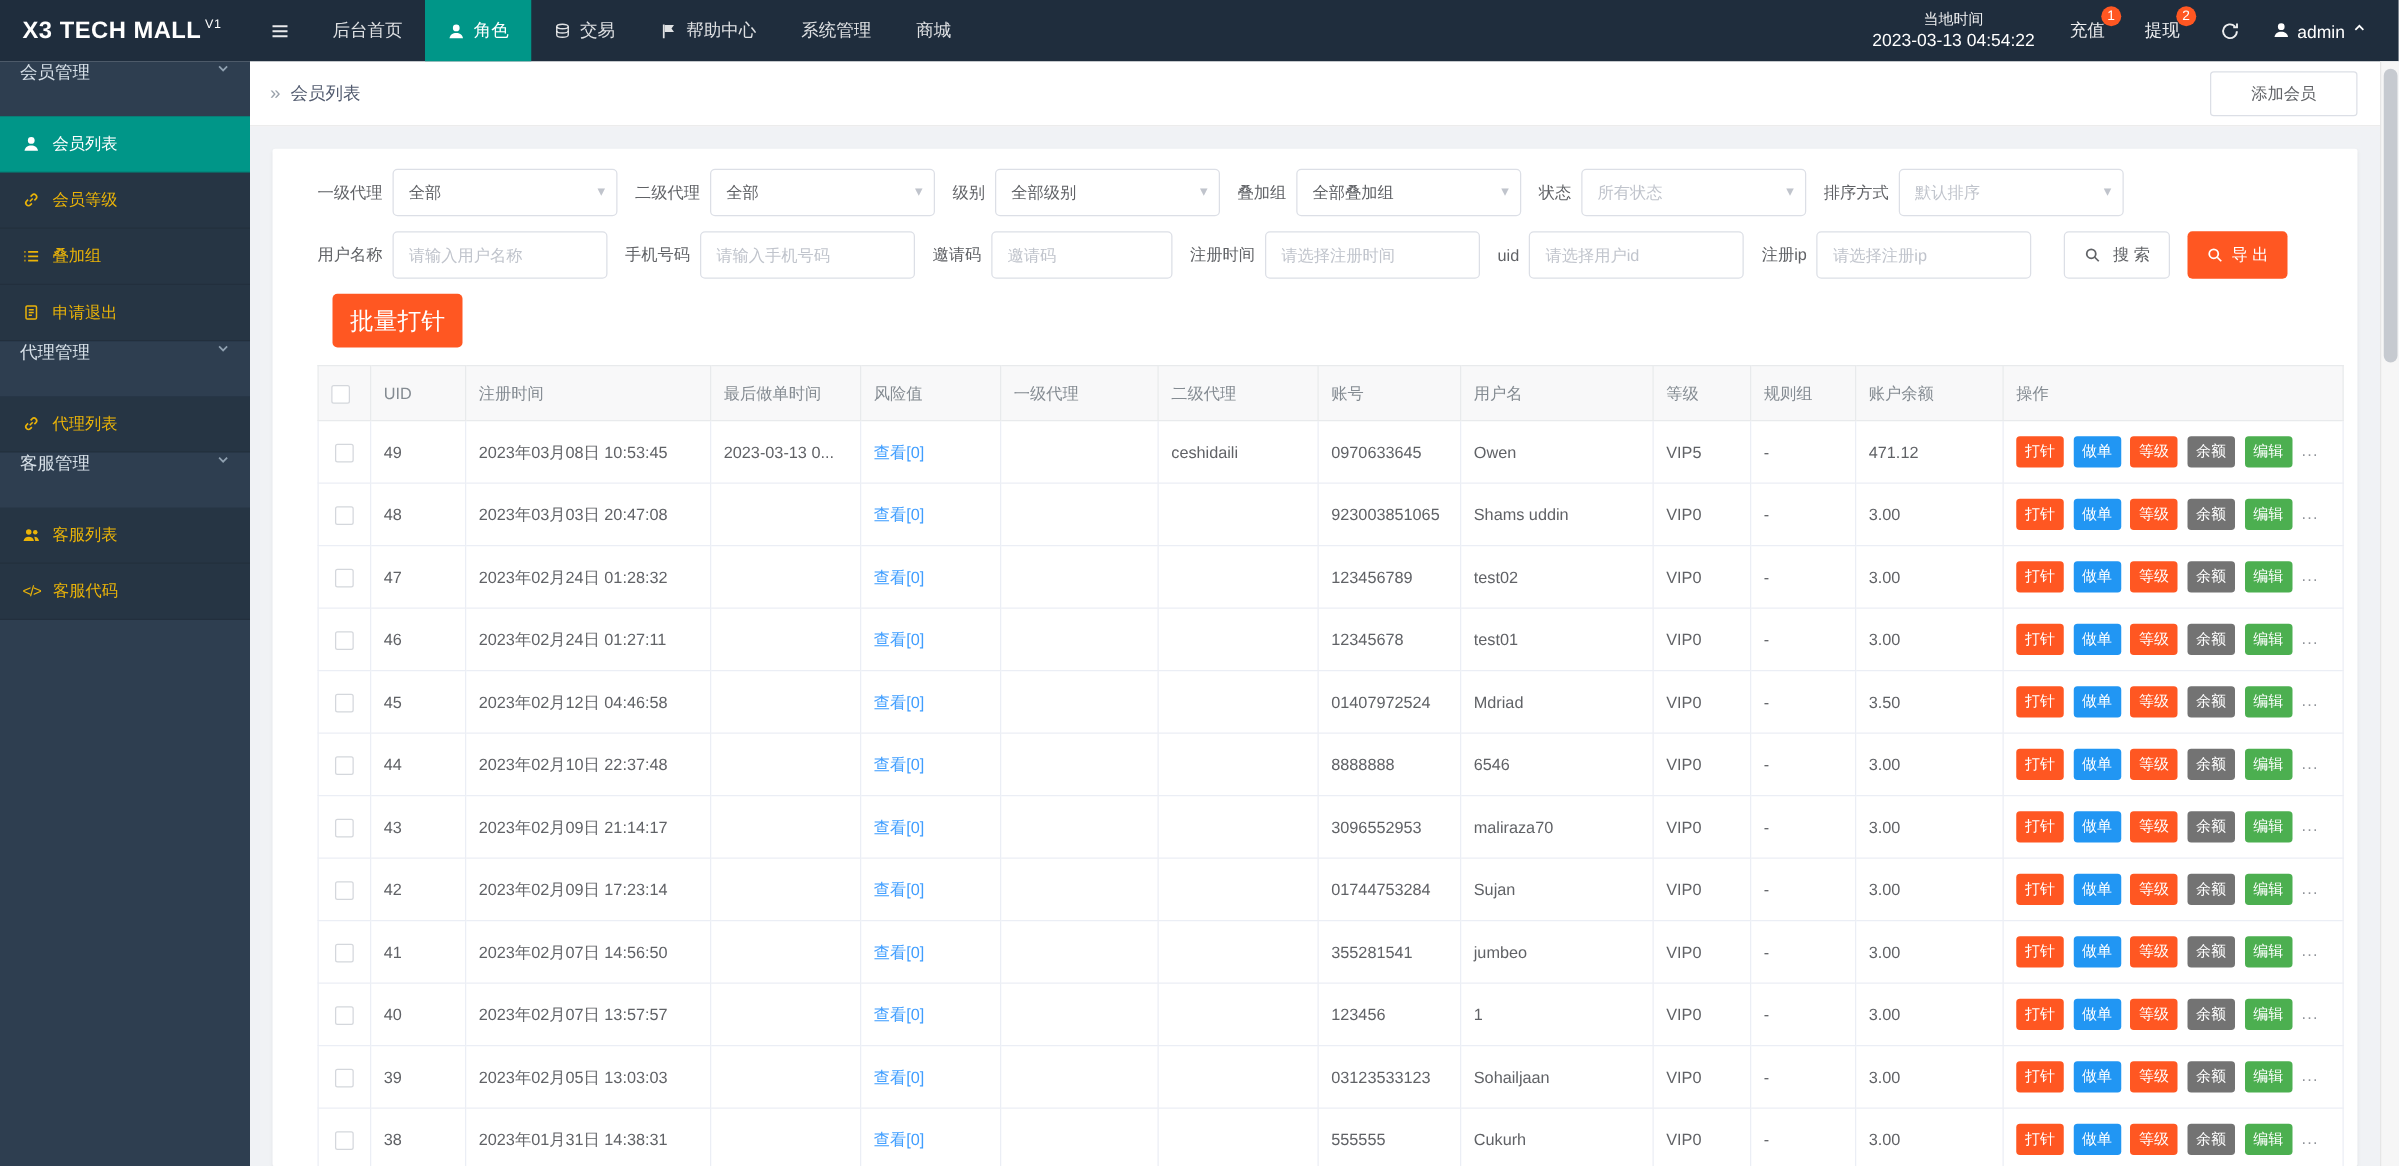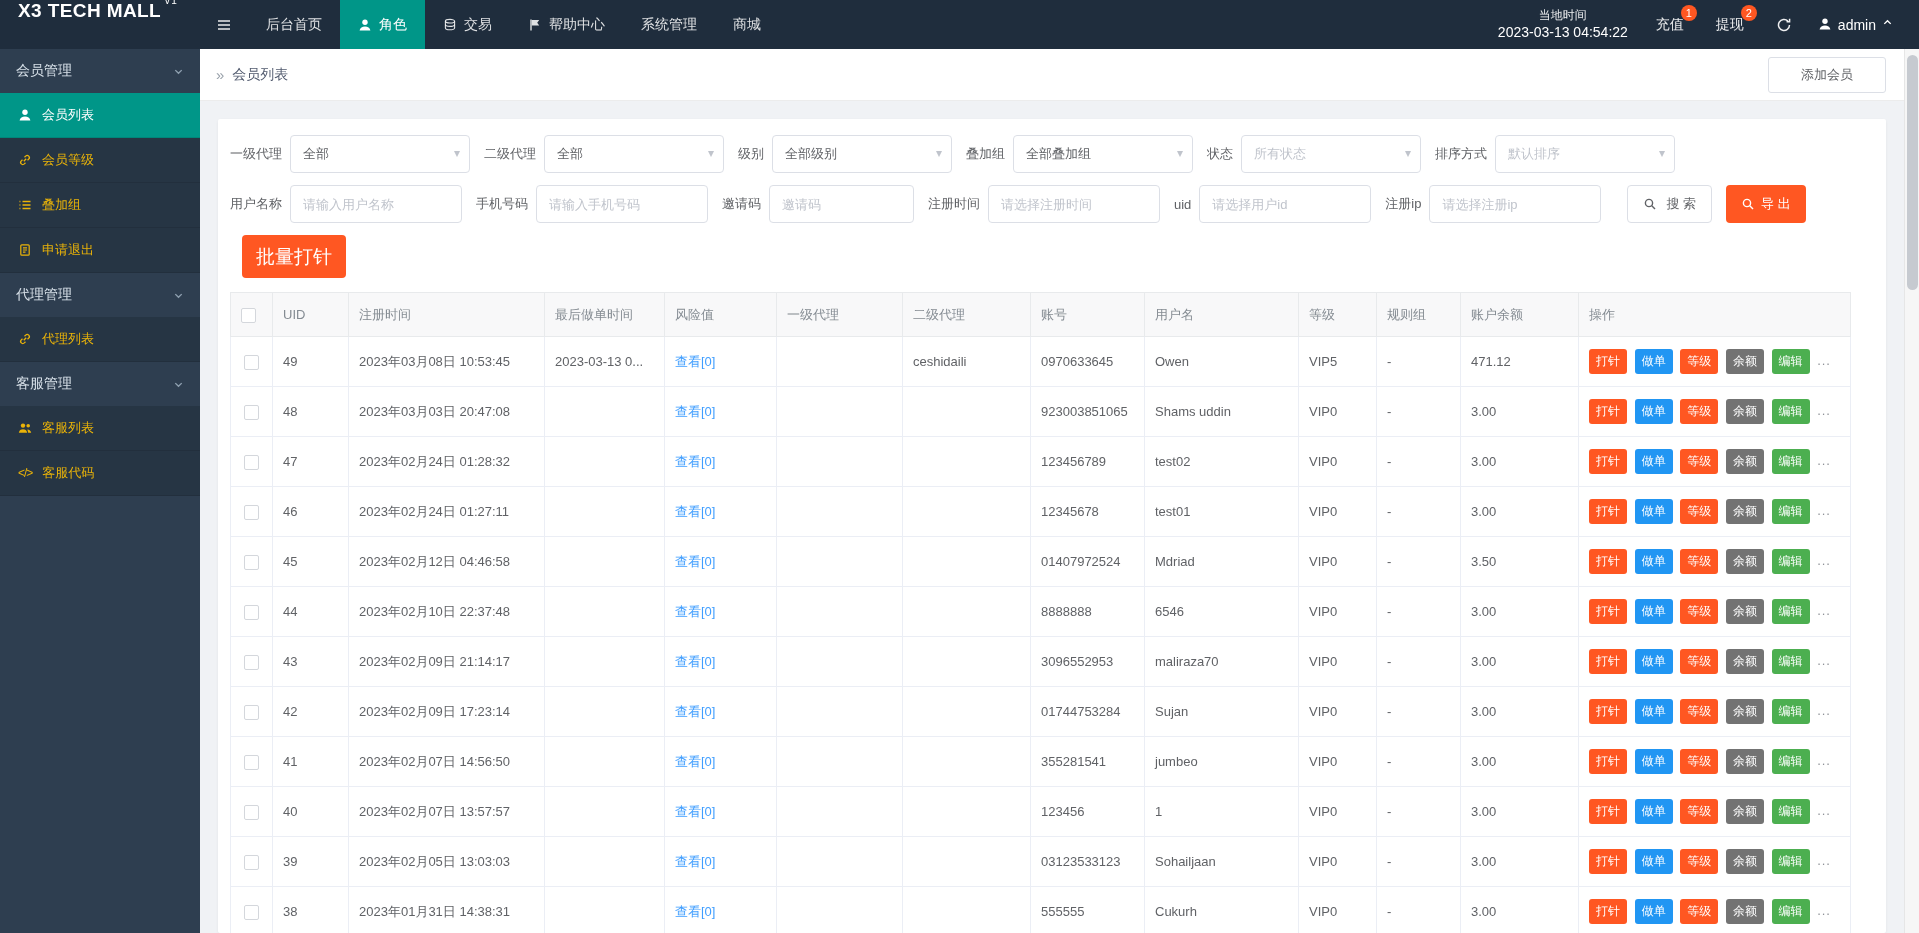--- a/index.html
+++ b/index.html
@@ -2,54 +2,54 @@
 <html><head>
 <meta charset="utf-8">
 <style>
   *{margin:0;padding:0;box-sizing:border-box}
   html,body{width:1919px;height:933px;overflow:hidden}
   body{font-family:"Liberation Sans","DejaVu Sans",sans-serif;background:#f0f2f5;color:#606266}
   .app{position:relative;width:1919px;height:933px;overflow:hidden}
 
   
   .navbar{position:absolute;top:0;left:0;width:1919px;height:49px;background:#1f2d3d;display:flex;align-items:stretch;color:#fff;z-index:20}
-  .logo{width:200px;display:flex;padding-left:18px;font-size:19px;font-weight:700;letter-spacing:.4px;white-space:nowrap}
+  .logo{width:200px;display:flex;align-items:center;padding-left:18px;font-size:19px;font-weight:700;letter-spacing:.4px;white-space:nowrap}
   .logo sup{font-size:10px;font-weight:400;margin-left:3px;transform:translateY(-5px)}
   .nav-burger{display:flex;align-items:center;padding:0 16px;cursor:pointer;color:rgba(255,255,255,.9)}
   .nav-item{display:flex;align-items:center;gap:7px;padding:0 18px;font-size:14px;color:rgba(255,255,255,.86);cursor:pointer;white-space:nowrap}
   .nav-item.active{background:#009688;color:#fff}
   .nav-right{margin-left:auto;display:flex;align-items:center;padding-right:26px}
   .time-block{text-align:center;line-height:1.3;margin-right:28px}
   .time-label{font-size:12px;color:rgba(255,255,255,.92)}
   .time-value{font-size:14px}
   .shortcut{position:relative;font-size:14px;margin-right:32px;cursor:pointer;color:rgba(255,255,255,.92)}
   .badge{position:absolute;top:-11px;right:-13px;min-width:16px;height:16px;border-radius:8px;background:#ff5722;color:#fff;font-size:11px;line-height:16px;text-align:center;padding:0 4px}
   .refresh-btn{margin-right:26px;display:flex;align-items:center;cursor:pointer;color:rgba(255,255,255,.92)}
   .user-block{display:flex;align-items:flex-start;gap:6px;font-size:14px;cursor:pointer}
   .ic{width:14px;height:14px;flex:none;display:block}
   .ic16{width:16px;height:16px;flex:none;display:block}
   .ic-sm{width:11px;height:11px;flex:none;display:block}
 
   
   .sidebar{position:absolute;top:49px;left:0;width:200px;height:884px;background:#2e3e50;z-index:10}
-  .side-header{height:44px;display:flex;align-items:center;justify-content:space-between;padding:0 16px;color:#d8e1e9;font-size:14px;cursor:pointer}
+  .side-header{height:44px;display:flex;justify-content:space-between;padding:0 16px;color:#d8e1e9;font-size:14px;cursor:pointer}
   .side-header .chev{color:#8fa0b0}
   .side-items{background:#263544}
   .side-item{height:45px;display:flex;align-items:center;gap:10px;padding:0 16px 0 18px;color:#eab308;font-size:13px;cursor:pointer;border-bottom:1px solid rgba(0,0,0,.10)}
   .side-item.active{background:#009688;color:#fff}
   .side-item .code-glyph{font-size:12px;letter-spacing:-1px}
 
   
   .main{position:absolute;top:49px;left:200px;width:1704px;height:884px;background:#f0f2f5}
   .breadcrumb-bar{height:52px;background:#fff;display:flex;align-items:center;padding:0 16px;border-bottom:1px solid #ececec}
   .bc-arrows{color:#9aa2ab;font-size:15px;margin-right:8px}
   .bc-title{font-size:14px;color:#515a6e}
   .add-member-btn{margin-left:auto;margin-right:2px;background:#fff;border:1px solid #dcdfe6;border-radius:3px;padding:8px 32px;font-size:13px;color:#606266;cursor:pointer;white-space:nowrap}
 
-  .card{margin:18px 18px 0;background:#fff;border-radius:2px;box-shadow:0 1px 3px rgba(0,0,0,.06);padding:16px 12px 0;height:814px;overflow:hidden}
+  .card{margin:18px 18px 0;background:#fff;border-radius:2px;box-shadow:0 1px 3px rgba(0,0,0,.06);padding:16px 36px 0;height:814px;overflow:hidden}
 
   
   .filter-row{display:flex;align-items:center;margin-bottom:12px;flex-wrap:nowrap}
   .fgroup{display:flex;align-items:center;margin-right:14px}
   .flabel{font-size:13px;color:#606266;margin-right:8px;white-space:nowrap}
   .fselect{position:relative;width:180px;height:38px;border:1px solid #dcdfe6;border-radius:4px;background:#fff;display:flex;align-items:center;padding:0 26px 0 12px;font-size:13px;color:#606266;cursor:pointer;white-space:nowrap}
   .fselect.ph{color:#c0c4cc}
   .fselect .caret{position:absolute;right:9px;top:10px;color:#c0c4cc;font-size:12px}
   .finput{width:172px;height:38px;border:1px solid #dcdfe6;border-radius:4px;padding:0 12px;font-size:13px;color:#606266;outline:none;background:#fff}
   .finput.narrow{width:145px}

